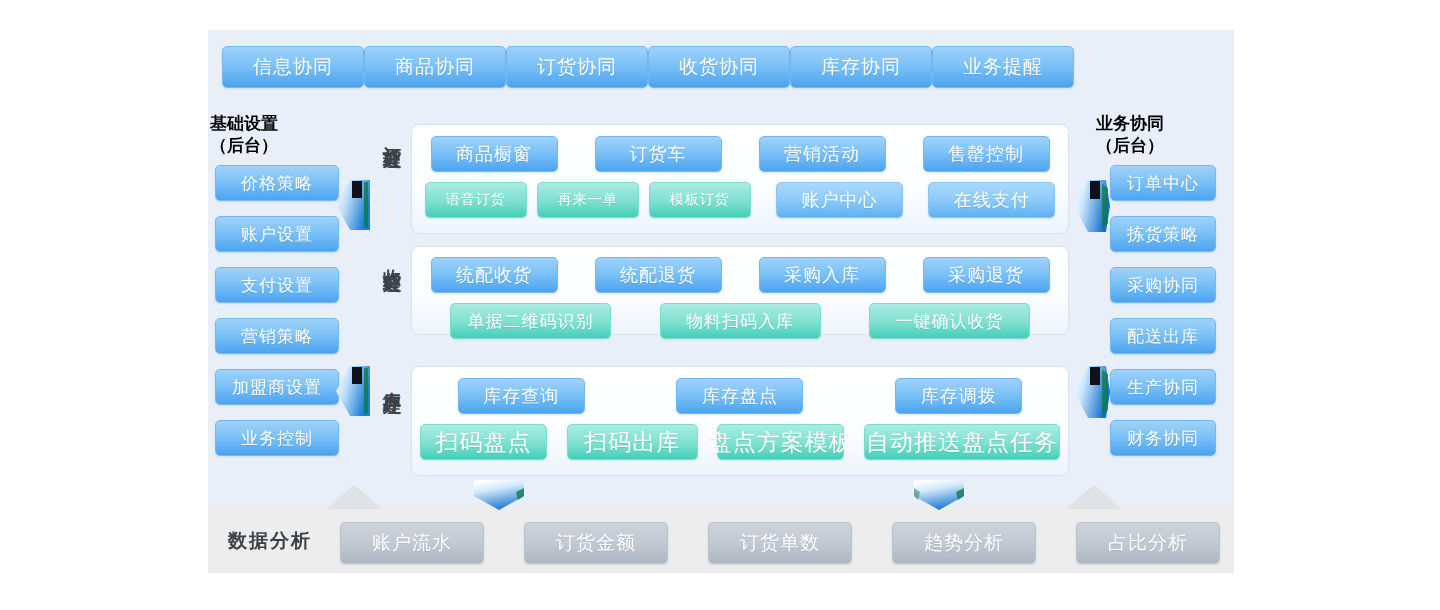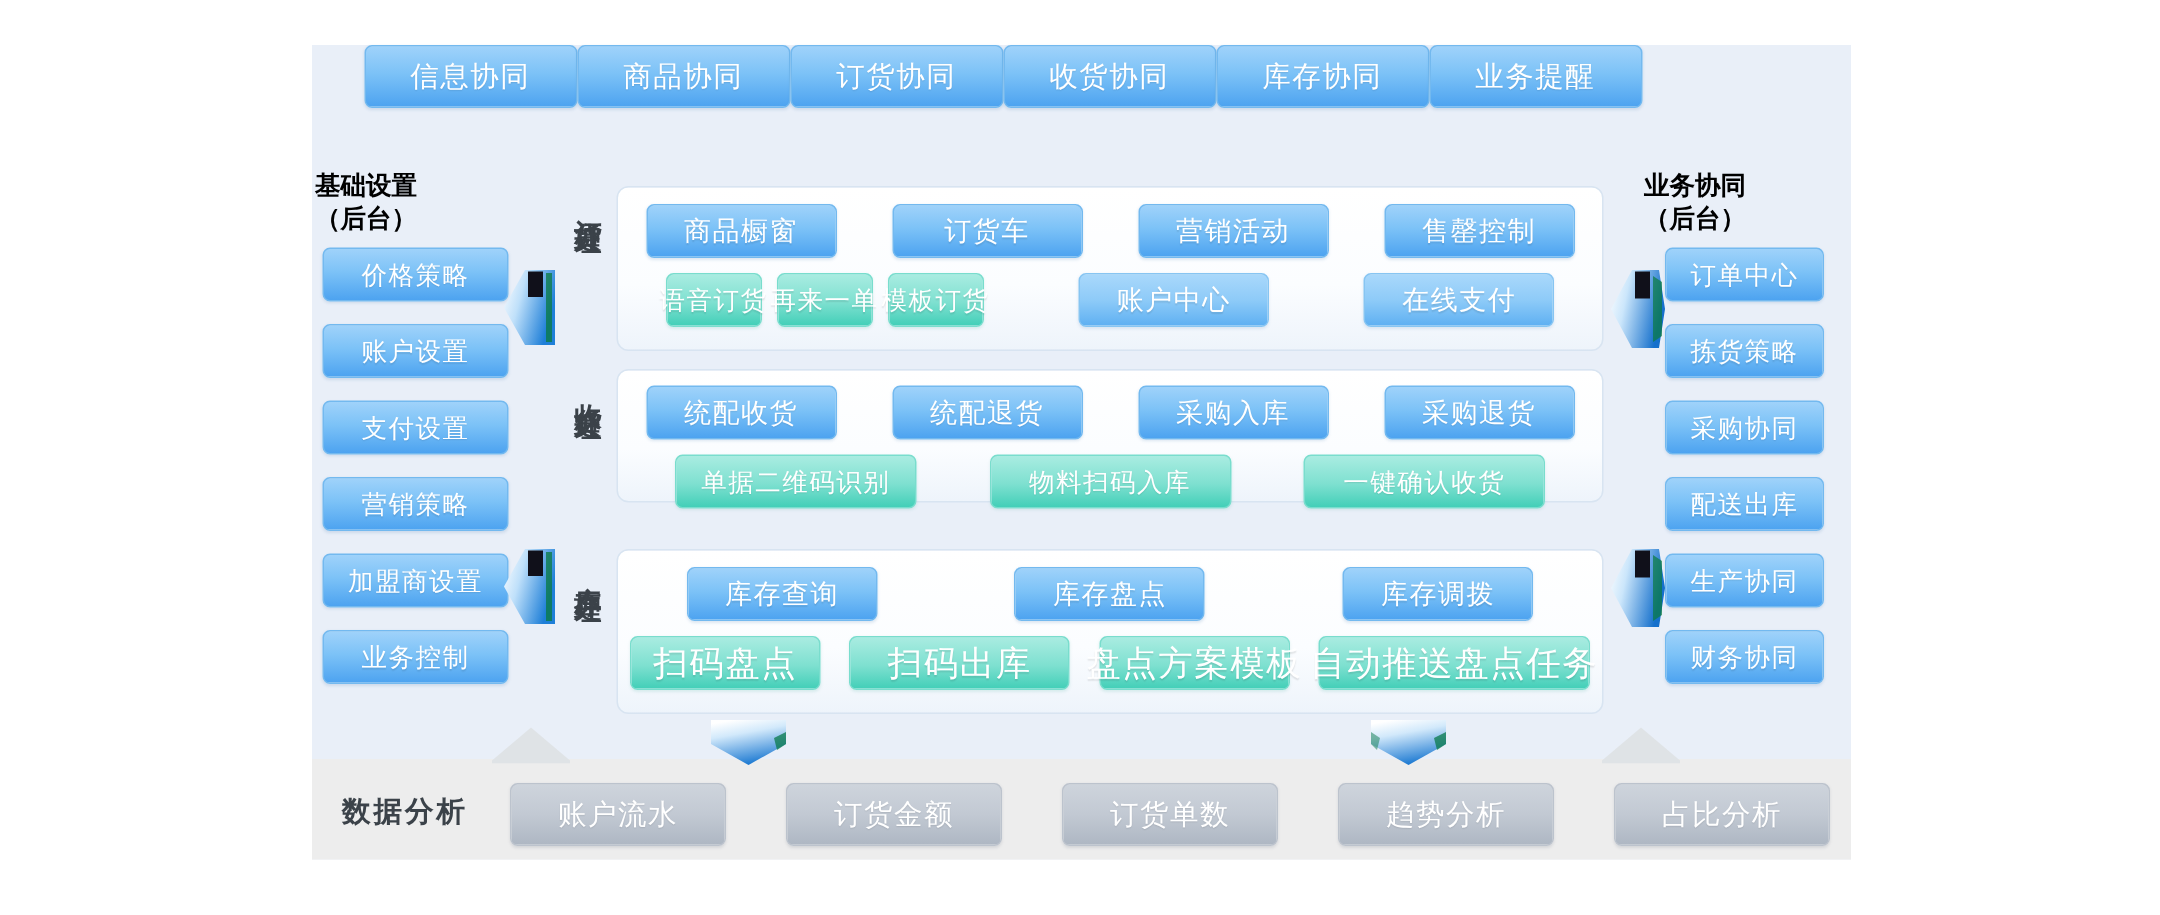--- a/index.html
+++ b/index.html
@@ -69,25 +69,25 @@
   .btn-grey {
     background: linear-gradient(to bottom, #ced4dc 0%, #c2c9d3 50%, #aeb7c3 100%);
     border: 1px solid #bcc3cd;
     box-shadow: 0 1px 2px rgba(100,110,125,.18);
   }
 
   
   .top-row {
     position: absolute;
     left: 222px;
-    top: 30px;
+    top: 46px;
     width: 893px;
     height: 42px;
     display: flex;
-    justify-content: center;
+    justify-content: flex-start;
   }
   .top-row .btn { width: 142px; height: 42px; font-size: 19px; }
 
   
   .side-col {
     position: absolute;
     top: 113px;
     width: 134px;
   }
   .side-col.left  { left: 210px; }
@@ -148,38 +148,38 @@
   .prow .btn { height: 36px; font-size: 18px; }
   .p1 .row1 { top: 11px; }
   .p1 .row2 { top: 57px; }
   .p2 .row1 { top: 10px; }
   .p2 .row2 { top: 56px; }
   .p3 .row1 { top: 11px; }
   .p3 .row2 { top: 57px; }
 
   
   .p1 .row1 .btn { width: 127px; }
-  .p1 .row2 .sub { width: 64px; font-size: 17px; }
+  .p1 .row2 .sub { width: 102px; font-size: 14px; }
   .p1 .row2 .wide { width: 127px; }
   .p1 .row2 { padding: 0 0; }
   .p1-sub-group {
     display: flex;
     gap: 10px;
   }
 
   .p2 .row1 .btn { width: 127px; }
   .p2 .row2 .btn { width: 161px; font-size: 17px; }
   .p2 .row2 { padding: 0 38px; justify-content: space-between; }
 
   .p3 .row1 .btn { width: 127px; }
   .p3 .row2 .btn { font-size: 23px; }
   .p3 .row2 .b1 { width: 127px; }
-  .p3 .row2 .b2 { width: 147px; }
+  .p3 .row2 .b2 { width: 131px; }
   .p3 .row2 .b3 { width: 127px; }
-  .p3 .row2 .b4 { width: 181px; }
+  .p3 .row2 .b4 { width: 196px; }
   .p3 .row2 { padding: 0 8px; justify-content: space-between; }
 
   
   .analysis-label {
     position: absolute;
     left: 228px;
     top: 528px;
     font-size: 19px;
     font-weight: bold;
     color: #3b4249;

